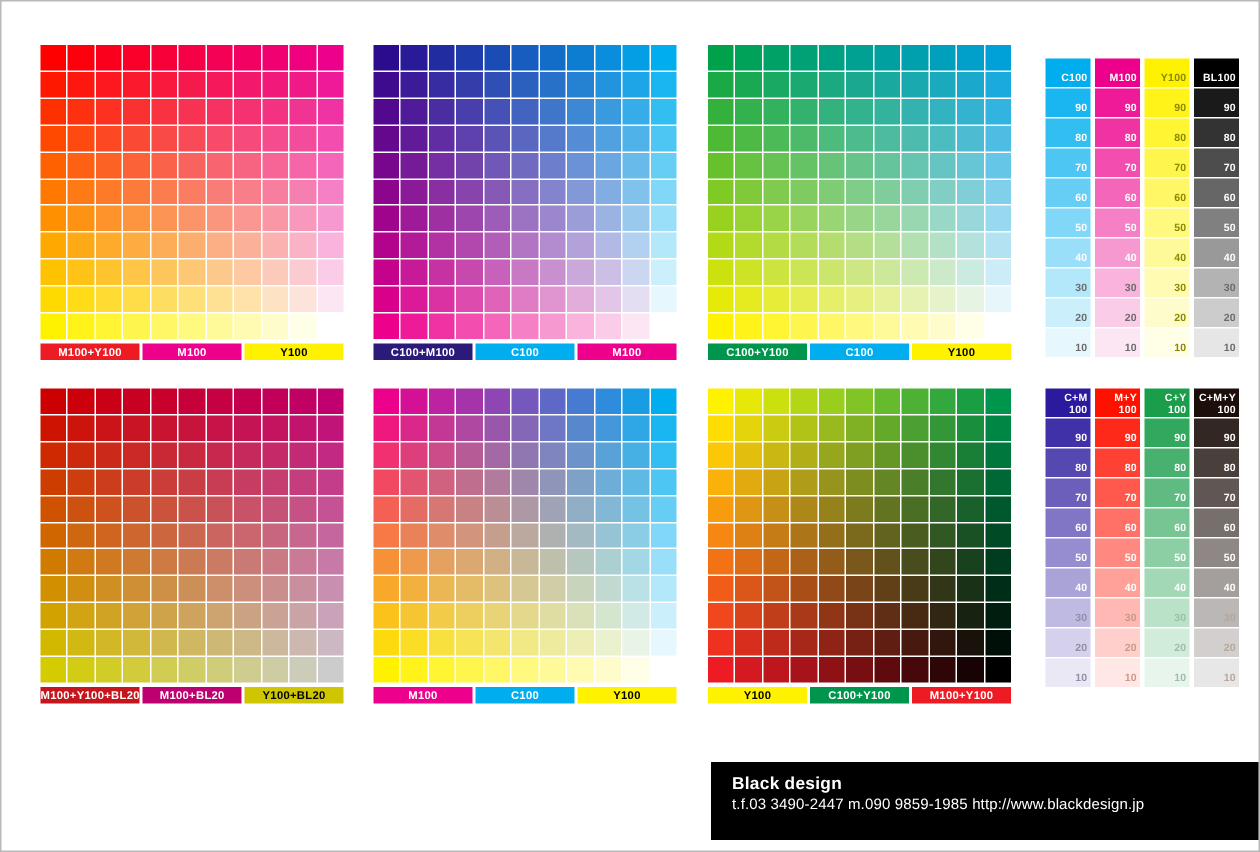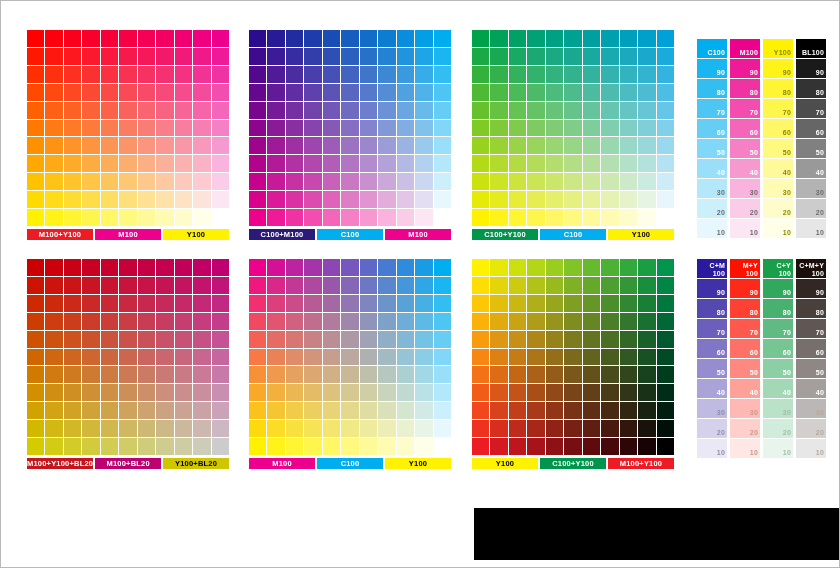--- a/index.html
+++ b/index.html
@@ -1063,14 +1063,16 @@
         <div class="sc" style="background: rgb(210, 207, 206);">
           <span style="color: rgb(181, 167, 156);">20</span>
         </div>
         <div class="sc" style="background: rgb(232, 231, 231);">
           <span style="color: rgb(181, 167, 156);">10</span>
         </div>
       </div>
     </div>
 
   <div id="footer" style="left: 473px; top: 507px; width: 365px; height: 52px; background: rgb(0, 0, 0); color: rgb(255, 255, 255); padding: 9px 0px 0px 14px; box-sizing: border-box;">
+    <div class="fname">Black design</div>
+    <div class="finfo">t.f.03 3490-2447  m.090 9859-1985  http://www.blackdesign.jp</div>
   </div>
 </div>
 
 </body></html>

